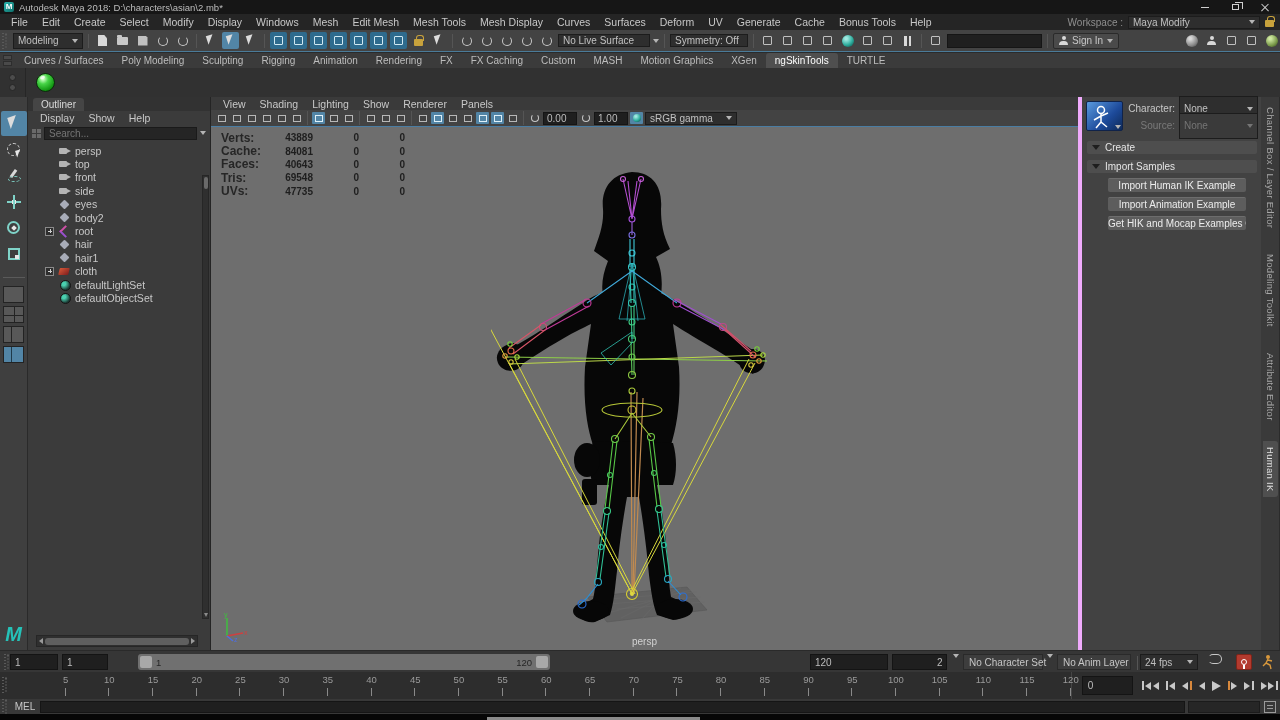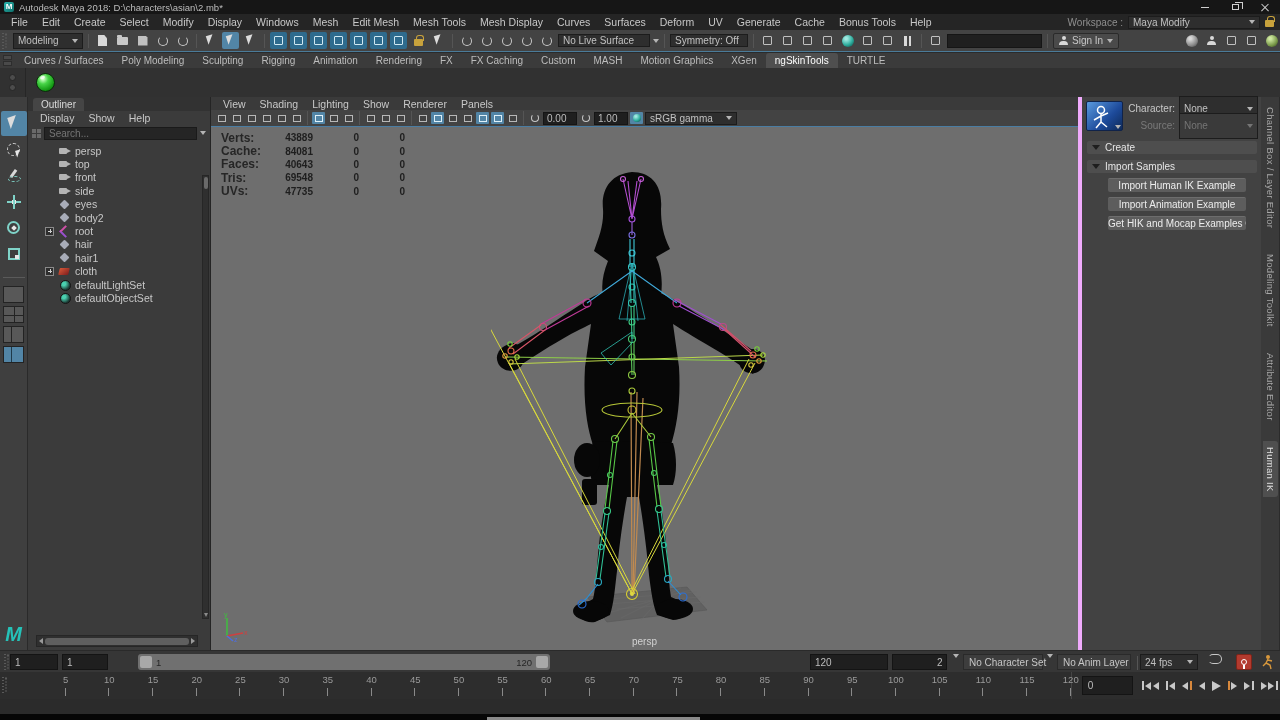--- a/index.html
+++ b/index.html
@@ -1069,17 +1069,24 @@
           <span class="bb"></span>
         </div>
       <div class="pb">
           <span class="tr"></span>
           <span class="tr"></span>
           <span class="bb"></span>
         </div>
     </div>
   </div>
 
+  <div id="cmdrow">
+    <span class="grip" style="margin-left:2px;"></span>
+    <span class="cmd-label">MEL</span>
+    <div class="cmd-input"></div>
+    <div class="cmd-out"></div>
+    <span class="script-ic"></span>
+  </div>
 
   <div id="bottomstrip">
       <span class="seg"></span>
     </div>
 </div>
 
 </body></html>

